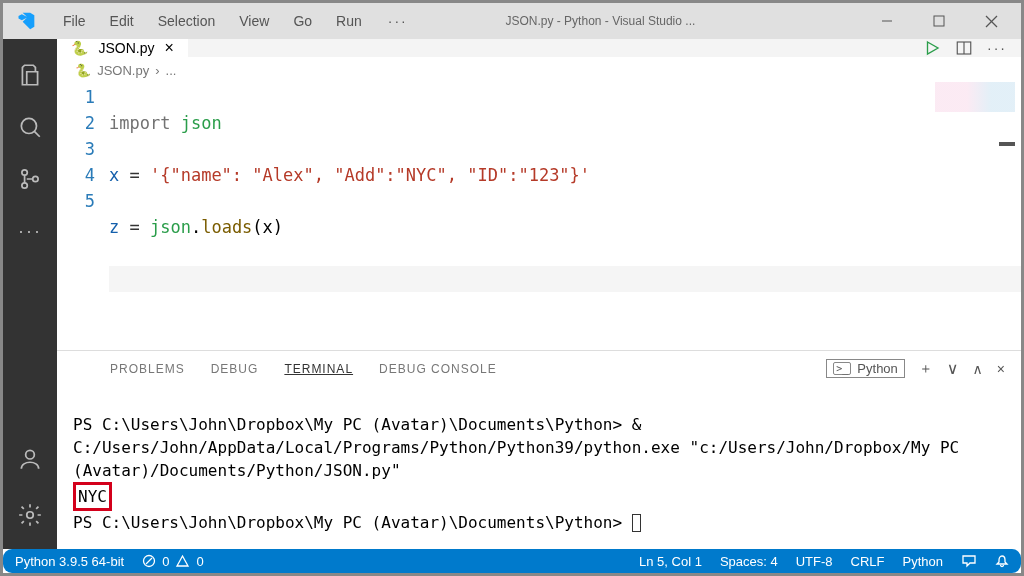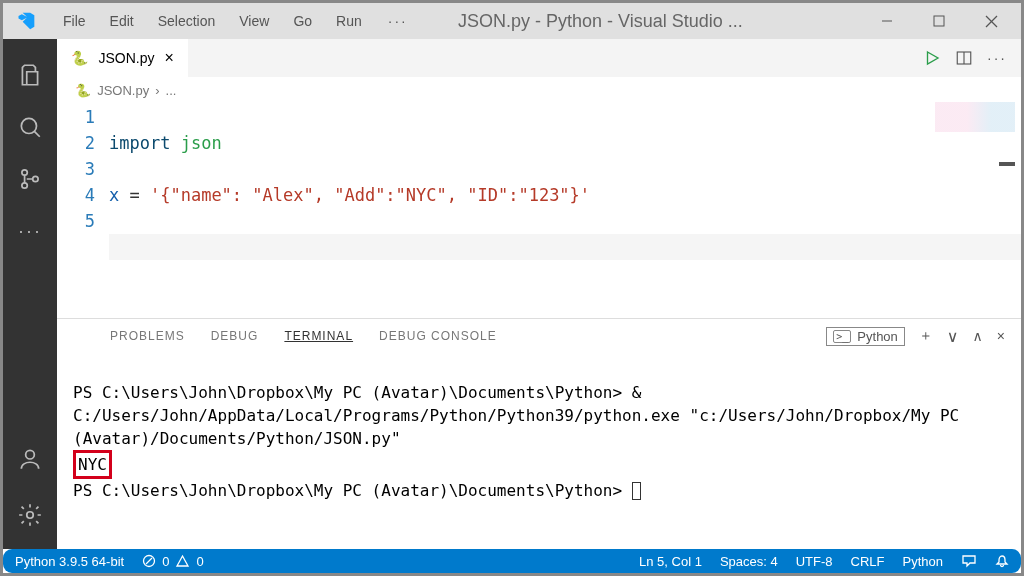--- a/index.html
+++ b/index.html
@@ -4,21 +4,21 @@
 <style>
   * { box-sizing: border-box; }
   body { margin: 0; font-family: "Segoe UI", sans-serif; font-size: 14px; background: #f0f0f0; overflow: hidden; }
   .window { width: 1024px; height: 576px; background: #fff; border: 3px solid #888; display: flex; flex-direction: column; justify-content: center; }
   
   .titlebar { height: 36px; background: #e0e0e0; display: flex; align-items: center; padding: 0 8px; color: #555; }
   .titlebar .logo { width: 30px; height: 30px; display: flex; align-items: center; justify-content: center; margin-right: 12px; }
   .titlebar .menu { display: flex; gap: 4px; }
   .titlebar .menu span { padding: 4px 10px; cursor: pointer; }
   .titlebar .overflow { margin-left: 8px; padding: 4px 8px; letter-spacing: 2px; }
-  .titlebar .title { flex: 1; text-align: center; padding-right: 80px; color: #666; font-size: 18px; }
+  .titlebar .title { flex: 1; text-align: center; padding-right: 80px; color: #666; font-size: 12px; }
   .titlebar .winctrls { display: flex; gap: 8px; }
   .titlebar .winctrls div { width: 44px; height: 30px; display: flex; align-items: center; justify-content: center; }
   
   .main { flex: 1; display: flex; min-height: 0; }
   .activity { width: 54px; background: #333333; display: flex; flex-direction: column; align-items: center; padding-top: 12px; color: #aaa; }
   .activity .ab-item { width: 48px; height: 48px; display: flex; align-items: center; justify-content: center; margin-bottom: 4px; }
   .activity .ab-bottom { margin-top: auto; margin-bottom: 8px; }
   .editor-area { flex: 1; display: flex; flex-direction: column; background: #fff; min-width: 0; }
   
   .tabrow { height: 38px; display: flex; align-items: stretch; background: #f4f4f4; padding-right: 8px; }
@@ -31,21 +31,21 @@
   .more-dots { letter-spacing: 2px; }
   
   .breadcrumb { padding: 6px 18px 0 18px; color: #777; font-size: 13px; display: flex; align-items: center; gap: 6px; }
   .breadcrumb .pyicon { color: #3776ab; }
   
   .code-area { flex: 1; display: flex; font-family: Consolas, monospace; font-size: 17px; position: relative; }
   .gutter { width: 52px; text-align: right; padding: 6px 14px 6px 0; color: #2a7bb8; line-height: 26px; user-select: none; }
   .code { padding: 6px 0; line-height: 26px; white-space: pre; flex: 1; }
   .minimap { position: absolute; right: 6px; top: 4px; width: 80px; height: 30px; background: linear-gradient(90deg, #f8d6e8 40%, #c6e0f0 70%); opacity: 0.5; }
   .rule { position: absolute; right: 6px; top: 64px; width: 16px; height: 4px; background: #555; }
-  .kw { color: #0c4a6e; }
+  .kw { color: #737373; }
   .mod { color: #2a9d4a; }
   .op { color: #333; }
   .str { color: #b53a28; }
   .fn { color: #7a5c00; }
   .bluevar { color: #1560ac; }
   .current-line { background: #f5f5f5; }
   
   .panel { height: 232px; border-top: 1px solid #ddd; display: flex; flex-direction: column; }
   .panel-tabs { display: flex; align-items: center; padding: 8px 16px 0 16px; gap: 26px; color: #777; font-size: 12px; letter-spacing: 1px; margin-left: 37px; }
   .panel-tabs .ptab.active { color: #333; text-decoration: underline; }
@@ -180,20 +180,21 @@
         <div class="gutter">
           <div>1</div>
             <div>2</div>
             <div>3</div>
             <div>4</div>
             <div>5</div>
         </div>
         <div class="code">
 <div><span class="kw">import</span> <span class="mod">json</span></div>
 <div><span class="bluevar">x </span><span class="op">=</span><span class="str"> '{"name": "Alex", "Add":"NYC", "ID":"123"}'</span></div>
+<div><span class="bluevar">z </span><span class="op">=</span><span class="mod"> json</span><span>.</span><span class="fn">loads</span><span>(x)</span></div>
 <div class="current-line">&nbsp;</div>
         </div>
       </div>
 
       <div class="panel">
         <div class="panel-tabs">
           <span class="ptab">PROBLEMS</span>
           <span class="ptab">DEBUG</span>
           <span class="ptab active">TERMINAL</span>
           <span class="ptab">DEBUG CONSOLE</span>

